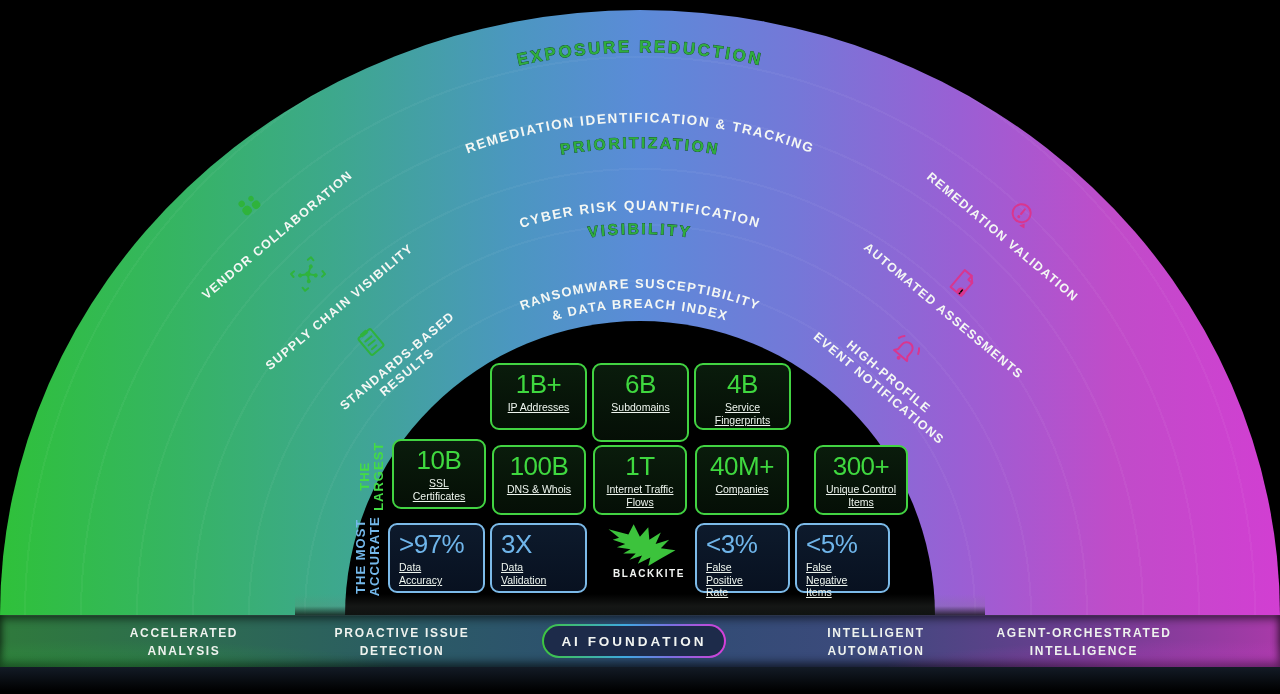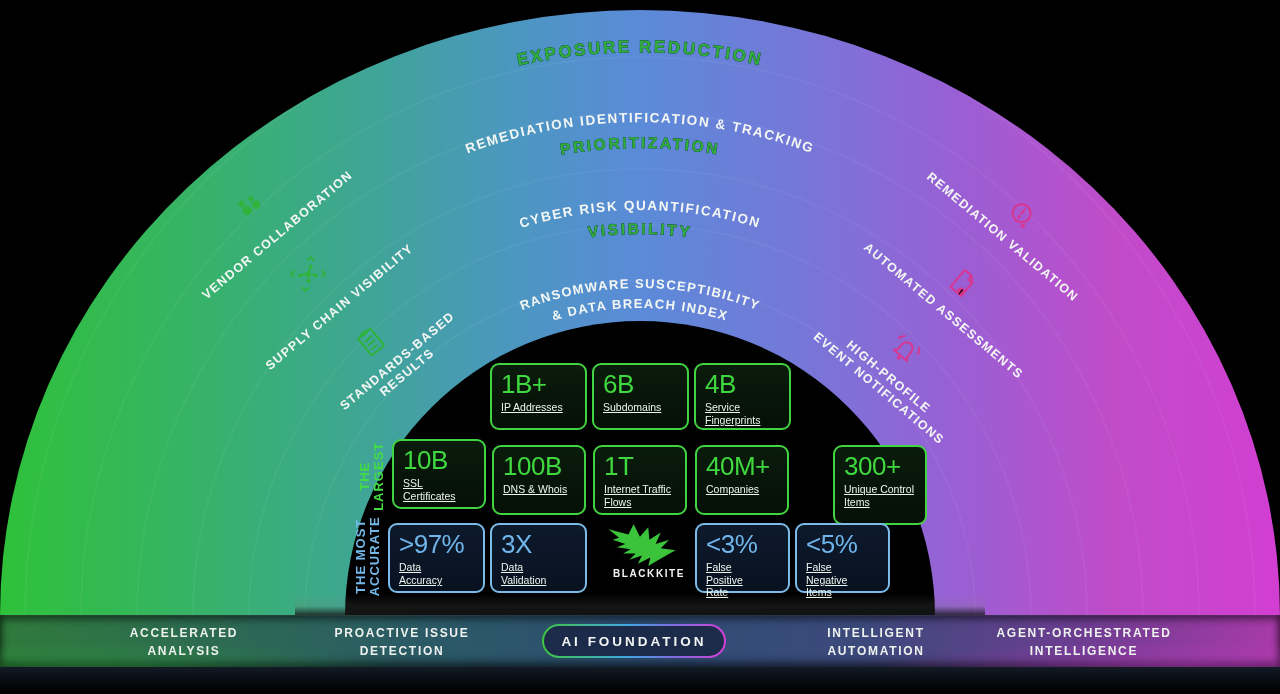--- a/index.html
+++ b/index.html
@@ -26,21 +26,21 @@
   .t-white{fill:#f4f7f4;font-weight:bold;}
   .t-side{fill:#f4f7f4;font-weight:bold;font-size:12.5px;letter-spacing:1.3px;}
   .ic-g{stroke:#2fb33c;fill:none;stroke-width:2;stroke-linecap:round;stroke-linejoin:round;}
   .ic-gf{fill:#2fb33c;stroke:none;}
   .ic-p{stroke:#d9368f;fill:none;stroke-width:2;stroke-linecap:round;stroke-linejoin:round;}
   .ic-pf{fill:#d9368f;stroke:none;}
 
   
   .card{position:absolute;z-index:4;box-sizing:border-box;border-radius:9px;
         padding:6px 9px 6px;}
-  .card.green{border:2px solid #42d342;background:linear-gradient(180deg,#0a1c0c,#050f06);}
+  .card.green{border:2px solid #42d342;background:linear-gradient(180deg,#0a1c0c,#050f06);text-align:center;}
   .card.blue {border:2px solid #7cbae8;background:linear-gradient(180deg,#0d1a2c,#081120);}
   .card .num{font-size:26px;line-height:1.05;font-weight:500;letter-spacing:-.5px;}
   .card.green .num{color:#3fd83f;}
   .card.blue  .num{color:#6fb5ea;}
   .card .lbl{font-size:10.5px;color:#eef5ee;line-height:1.2;margin-top:3px;text-decoration:underline;}
   .card.blue .lbl{max-width:60px;}
 
   .vcap{position:absolute;z-index:4;transform:rotate(-90deg);text-align:center;
         font-weight:bold;font-size:13px;line-height:1.1;letter-spacing:1px;white-space:pre-line;}
   .vcap.green{left:330px;top:462px;width:84px;color:#44dc44;}
@@ -168,21 +168,21 @@
     <path class="ic-p" d="M-6,5 v-6 a6,6 0 0 1 12,0 v6 l2.5,3.5 h-17 z"></path>
     <circle class="ic-pf" cx="0" cy="11.5" r="1.9"></circle>
     <path class="ic-p" stroke-width="1.5" d="M9.5,-9 a13,13 0 0 1 3,5 M-9.5,-9 a13,13 0 0 0 -3,5"></path>
   </g>
 </svg>
 
 <div class="card green" style="left:490px;top:363px;width:97px;height:67px">
   <div class="num">1B+</div>
   <div class="lbl">IP Addresses</div>
   </div>
-<div class="card green" style="left:592px;top:363px;width:97px;height:67px">
+<div class="card green" style="left:592px;top:363px;width:97px;height:79px">
   <div class="num">6B</div>
   <div class="lbl">Subdomains</div>
   </div>
 <div class="card green" style="left:694px;top:363px;width:97px;height:67px">
   <div class="num">4B</div>
   <div class="lbl">Service Fingerprints</div>
   </div>
 
 <div class="card green" style="left:392px;top:439px;width:94px;height:70px">
   <div class="num">10B</div>
@@ -193,21 +193,21 @@
   <div class="lbl">DNS &amp; Whois</div>
   </div>
 <div class="card green" style="left:593px;top:445px;width:94px;height:70px">
   <div class="num">1T</div>
   <div class="lbl">Internet Traffic Flows</div>
   </div>
 <div class="card green" style="left:695px;top:445px;width:94px;height:70px">
   <div class="num">40M+</div>
   <div class="lbl">Companies</div>
   </div>
-<div class="card green" style="left:833px;top:445px;width:94px;height:80px">
+<div class="card green" style="left:814px;top:445px;width:94px;height:70px">
   <div class="num">300+</div>
   <div class="lbl">Unique Control Items</div>
   </div>
 
 <div class="card blue" style="left:388px;top:523px;width:97px;height:70px">
   <div class="num">&gt;97%</div>
   <div class="lbl">Data Accuracy</div>
   </div>
 <div class="card blue" style="left:490px;top:523px;width:97px;height:70px">
   <div class="num">3X</div>

